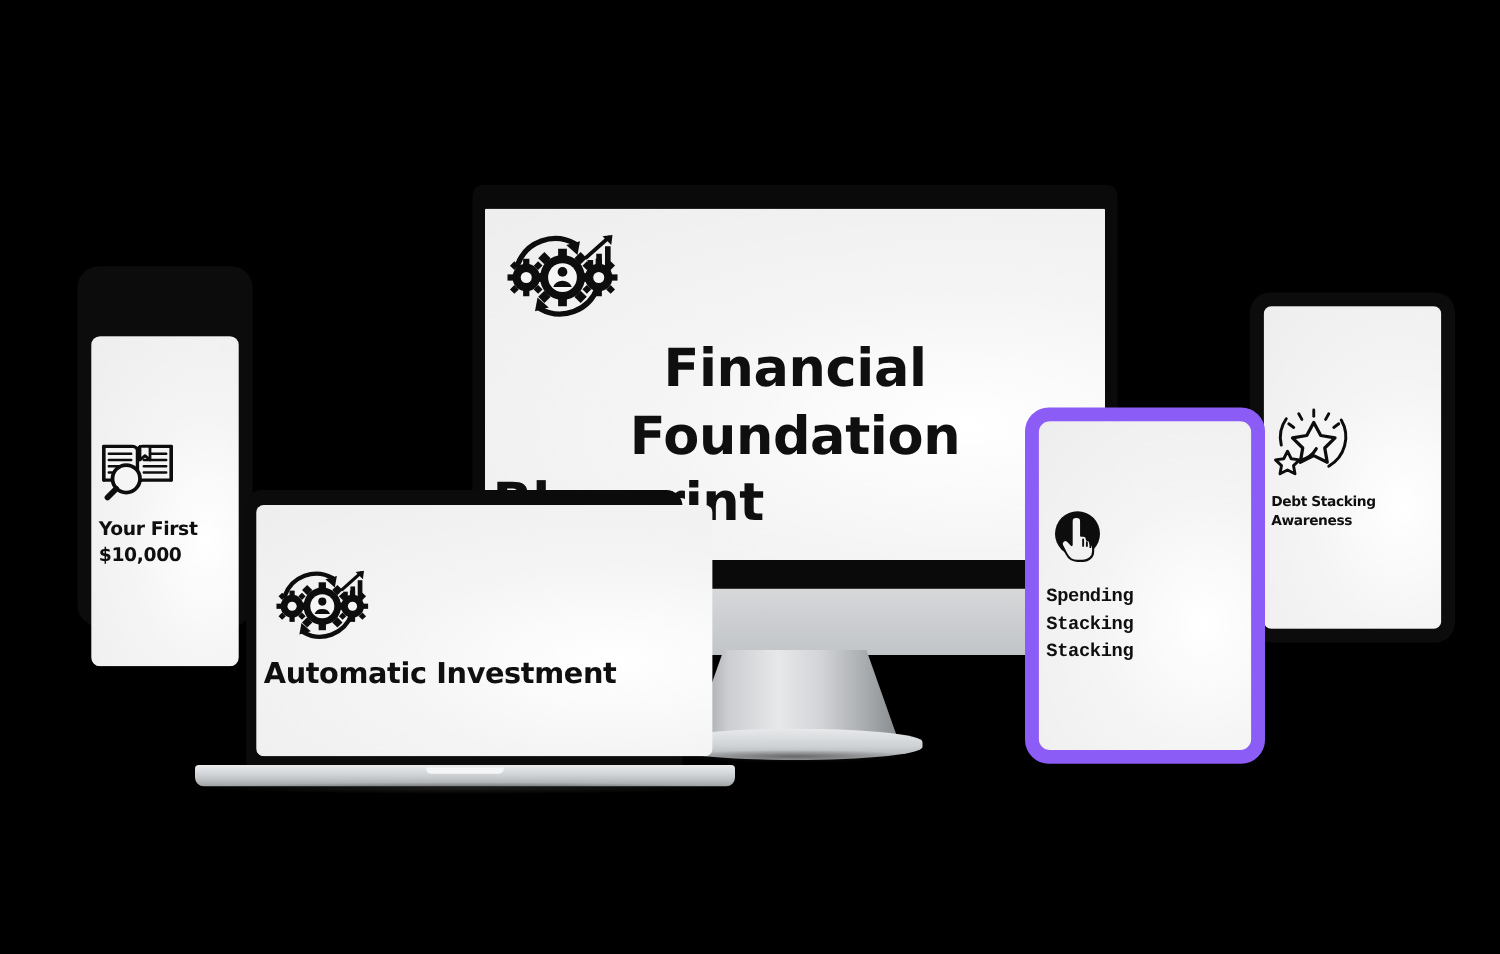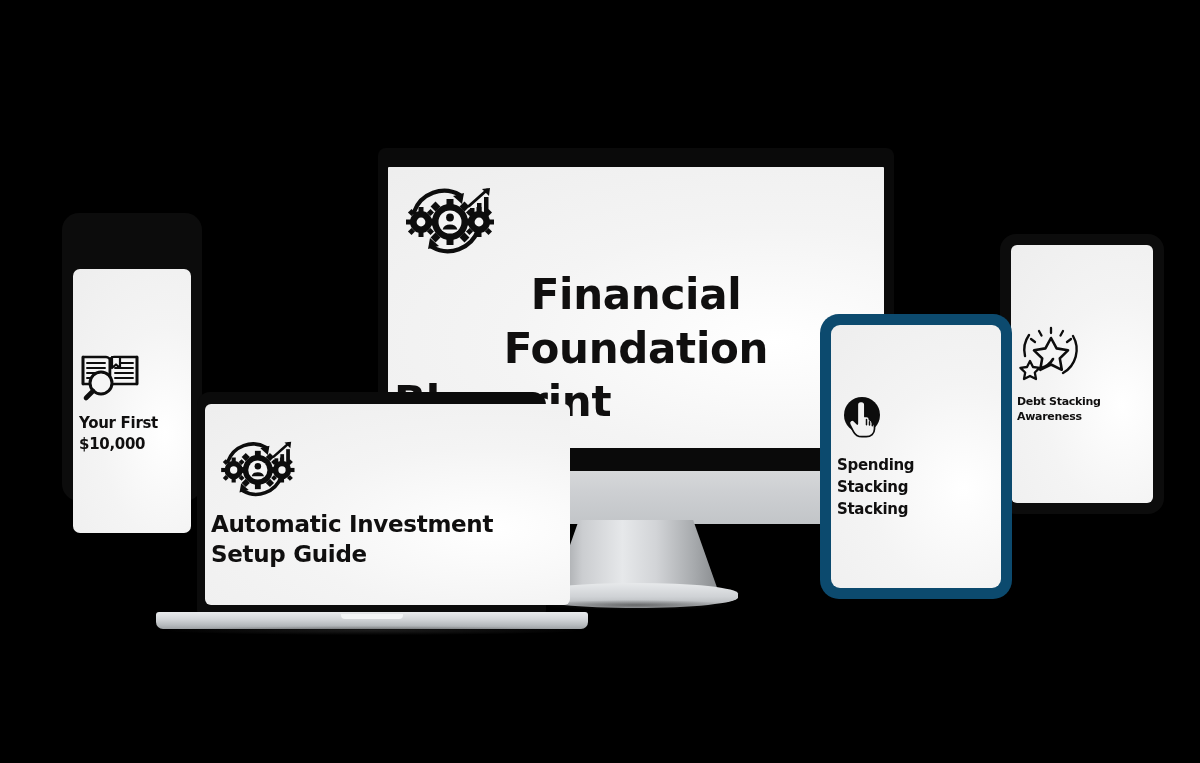--- a/index.html
+++ b/index.html
@@ -194,25 +194,26 @@
     top: 11px;
     width: 142px;
     height: 258px;
     border-radius: 6px;
   }
 
   
   #phone {
     position: absolute;
     left: 820px;
-    top: 314px;
+    top: 326px;
     width: 192px;
     height: 285px;
-    background: #0c4a6e;
+    background: #8b5cf6;
     border-radius: 19px;
+    font-family: Liberation Mono, monospace;
   }
   #phone-screen {
     left: 11px;
     top: 11px;
     width: 170px;
     height: 263px;
     border-radius: 9px;
   }
 
   
@@ -438,21 +439,20 @@
               <rect x="67" y="48" width="7" height="7" transform="rotate(-45 70.5 51.5)"></rect>
               <rect x="67" y="17" width="7" height="7" transform="rotate(45 70.5 20.5)"></rect>
               <rect x="38" y="48" width="7" height="7" transform="rotate(45 41.5 51.5)"></rect>
             </g>
             <circle cx="56" cy="36" r="11.5" fill="#f5f5f5"></circle>
             <circle cx="56" cy="31.5" r="3.9" fill="#0d0d0d"></circle>
             <path d="M48.6 43.5 a7.6 6.4 0 0 1 14.8 0 z" fill="#0d0d0d"></path>
           </svg>
         </span>
         <h1 class="title">Automatic Investment</h1>
-        <h1 class="title">Setup Guide</h1>
       </div>
     </div>
   </div>
   <div id="laptop-base">
     <div id="laptop-notch-grip"></div>
   </div>
   <div id="laptop-foot-shadow"></div>
 
 </div>
 

